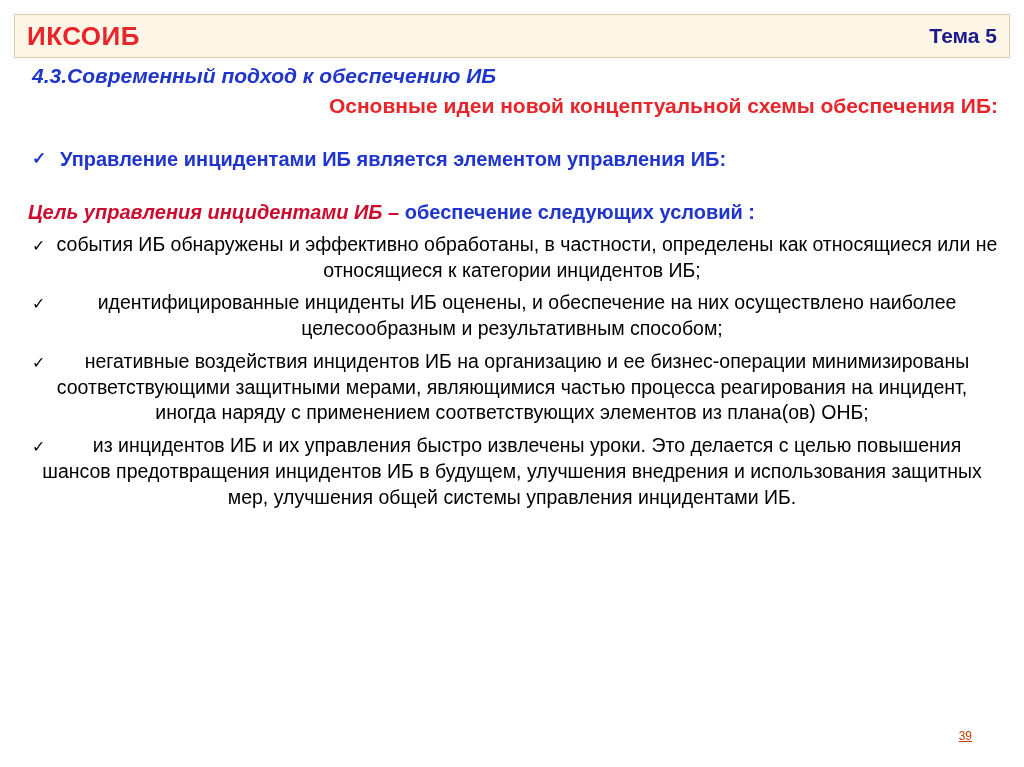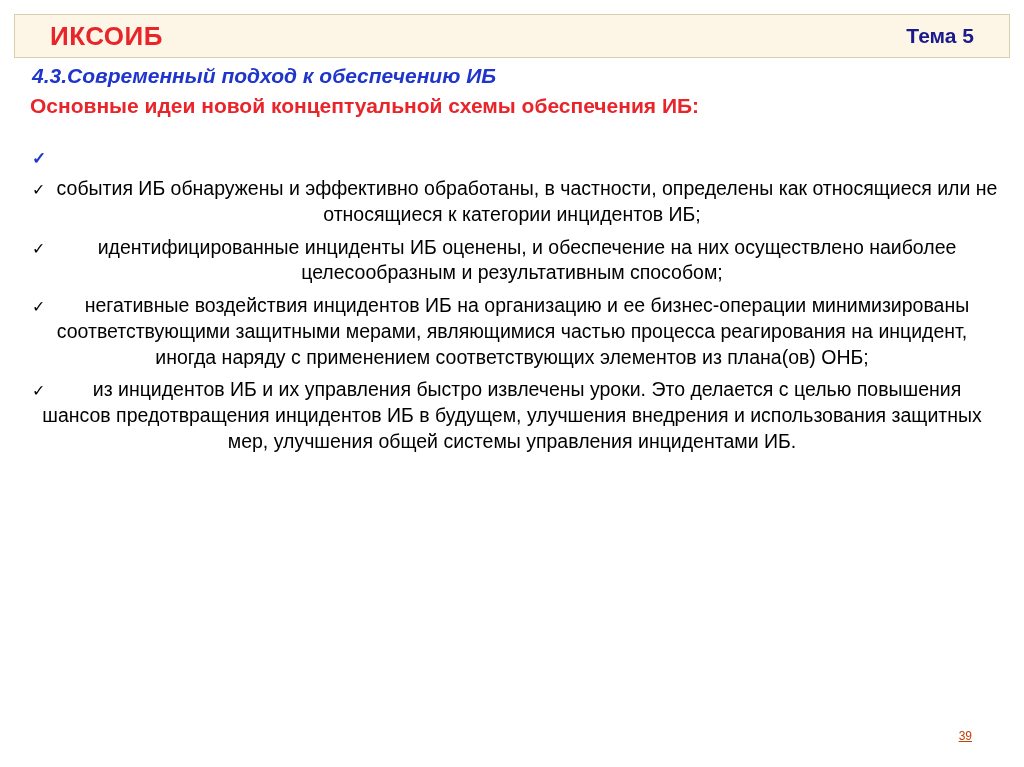--- a/index.html
+++ b/index.html
@@ -22,21 +22,21 @@
     left: 14px;
     top: 14px;
     width: 996px;
     height: 44px;
     box-sizing: border-box;
     background: #fdf6e6;
     border: 1px solid #d9cfa8;
     display: flex;
     align-items: center;
     justify-content: space-between;
-    padding: 0 35px;
+    padding: 0 12px;
   }
   .header-title {
     font-size: 26px;
     font-weight: bold;
     color: #e8252a;
     letter-spacing: 0.5px;
   }
   .header-topic {
     font-size: 21px;
     font-weight: bold;
@@ -57,20 +57,21 @@
     font-style: italic;
     color: #1f35cc;
     margin: 8px 0 6px 6px;
   }
 
   .lead-line {
     font-size: 21px;
     font-weight: bold;
     color: #e8252a;
     margin: 0 0 6px 4px;
+    text-align: right;
   }
 
   .bullet-blue {
     display: flex;
     align-items: flex-start;
     margin: 30px 0 0 6px;
   }
   .bullet-blue .check {
     color: #1f35cc;
     font-size: 17px;
@@ -142,22 +143,27 @@
 </div>
 
 <div class="slide-body">
 
   <div class="section-heading">4.3.Современный подход к  обеспечению ИБ</div>
 
   <div class="lead-line">Основные идеи новой концептуальной схемы обеспечения ИБ:</div>
 
   <div class="bullet-blue">
     <span class="check">✓</span>
+    <span class="txt">Управление инцидентами ИБ является элементом управления ИБ:</span>
   </div>
 
+  <div class="goal-line">
+    <span class="goal-red">Цель  управления  инцидентами ИБ –</span>
+    <span class="goal-blue">обеспечение следующих условий :</span>
+  </div>
 
   <div class="para">
     <span class="check">✓</span>
     <span class="txt">события ИБ обнаружены и эффективно обработаны, в частности, определены как относящиеся или не относящиеся к категории инцидентов ИБ;</span>
   </div>
 
   <div class="para">
     <span class="check">✓</span>
     <span class="txt">идентифицированные инциденты ИБ оценены, и обеспечение на них осуществлено наиболее целесообразным и результативным способом;</span>
   </div>

